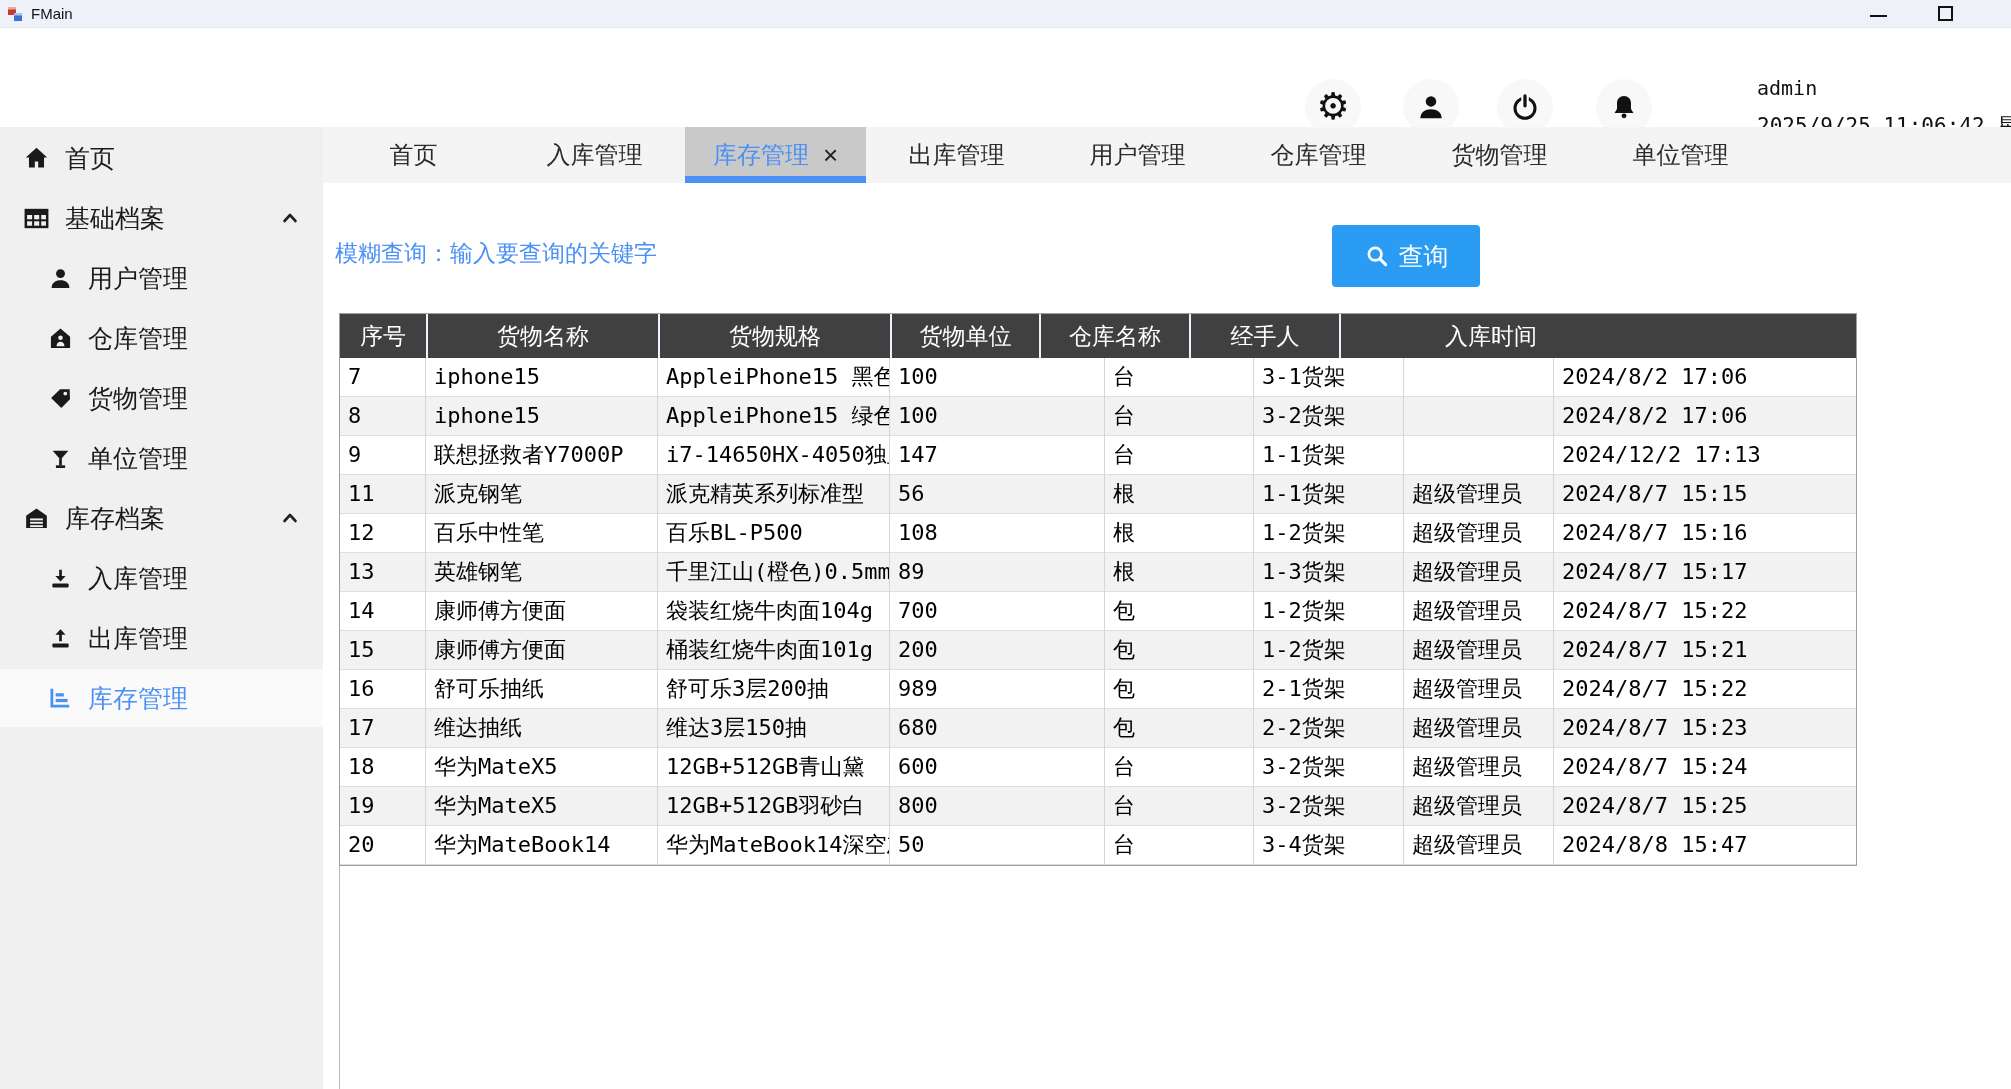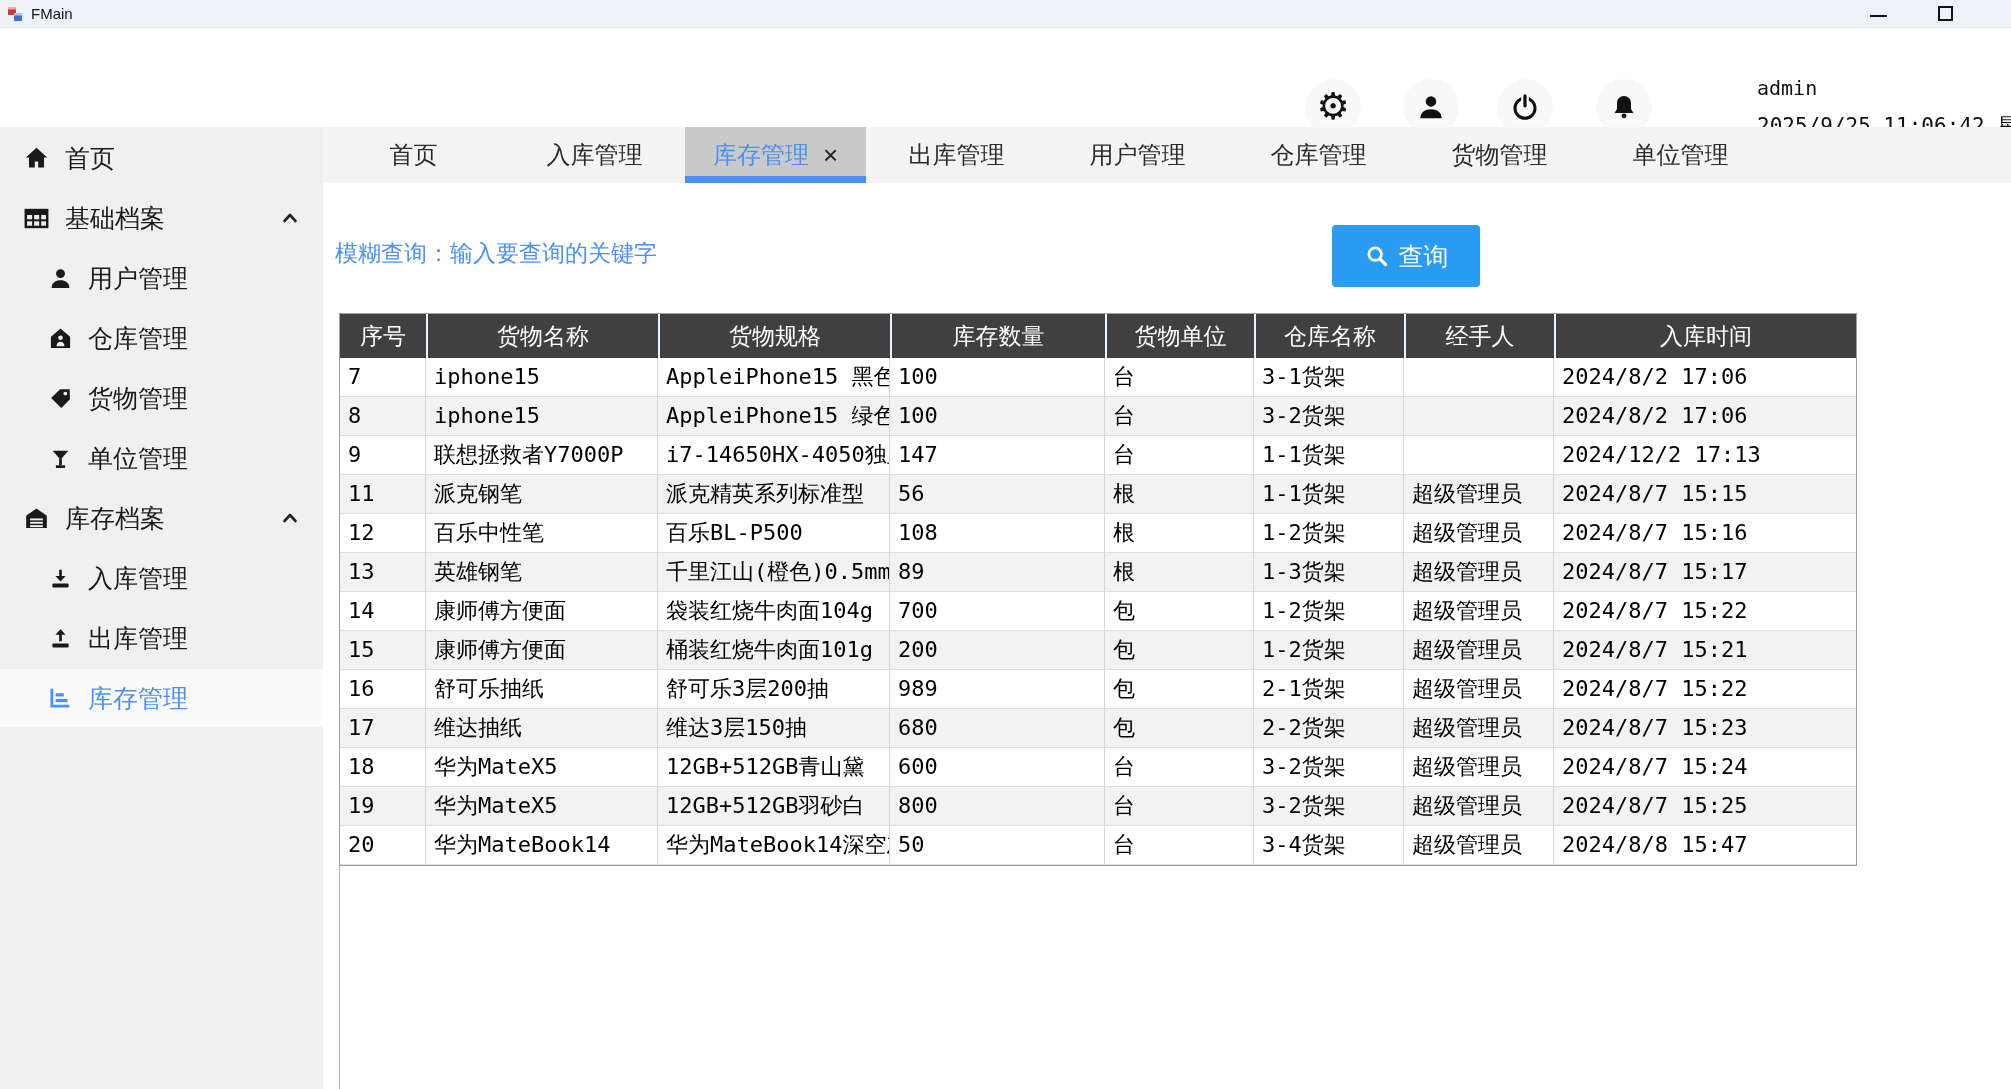--- a/index.html
+++ b/index.html
@@ -262,21 +262,20 @@
     </button>
   </div>
 
   <div id="panel-left-line"></div>
 
   <div id="grid">
       <div class="g-head">
         <div class="g-hcell" style="width: 86px;">序号</div>
         <div class="g-hcell" style="width: 232px;">货物名称</div>
         <div class="g-hcell" style="width: 232px;">货物规格</div>
-        <div class="g-hcell" style="width: 215px;">库存数量</div>
         <div class="g-hcell" style="width: 149px;">货物单位</div>
         <div class="g-hcell" style="width: 150px;">仓库名称</div>
         <div class="g-hcell" style="width: 150px;">经手人</div>
         <div class="g-hcell" style="width: 302px;">入库时间</div>
       </div>
       <div class="g-row">
         <div class="g-cell" style="width: 86px;">7</div>
         <div class="g-cell" style="width: 232px;">iphone15</div>
         <div class="g-cell" style="width: 232px;">AppleiPhone15 黑色</div>
         <div class="g-cell" style="width: 215px;">100</div>

